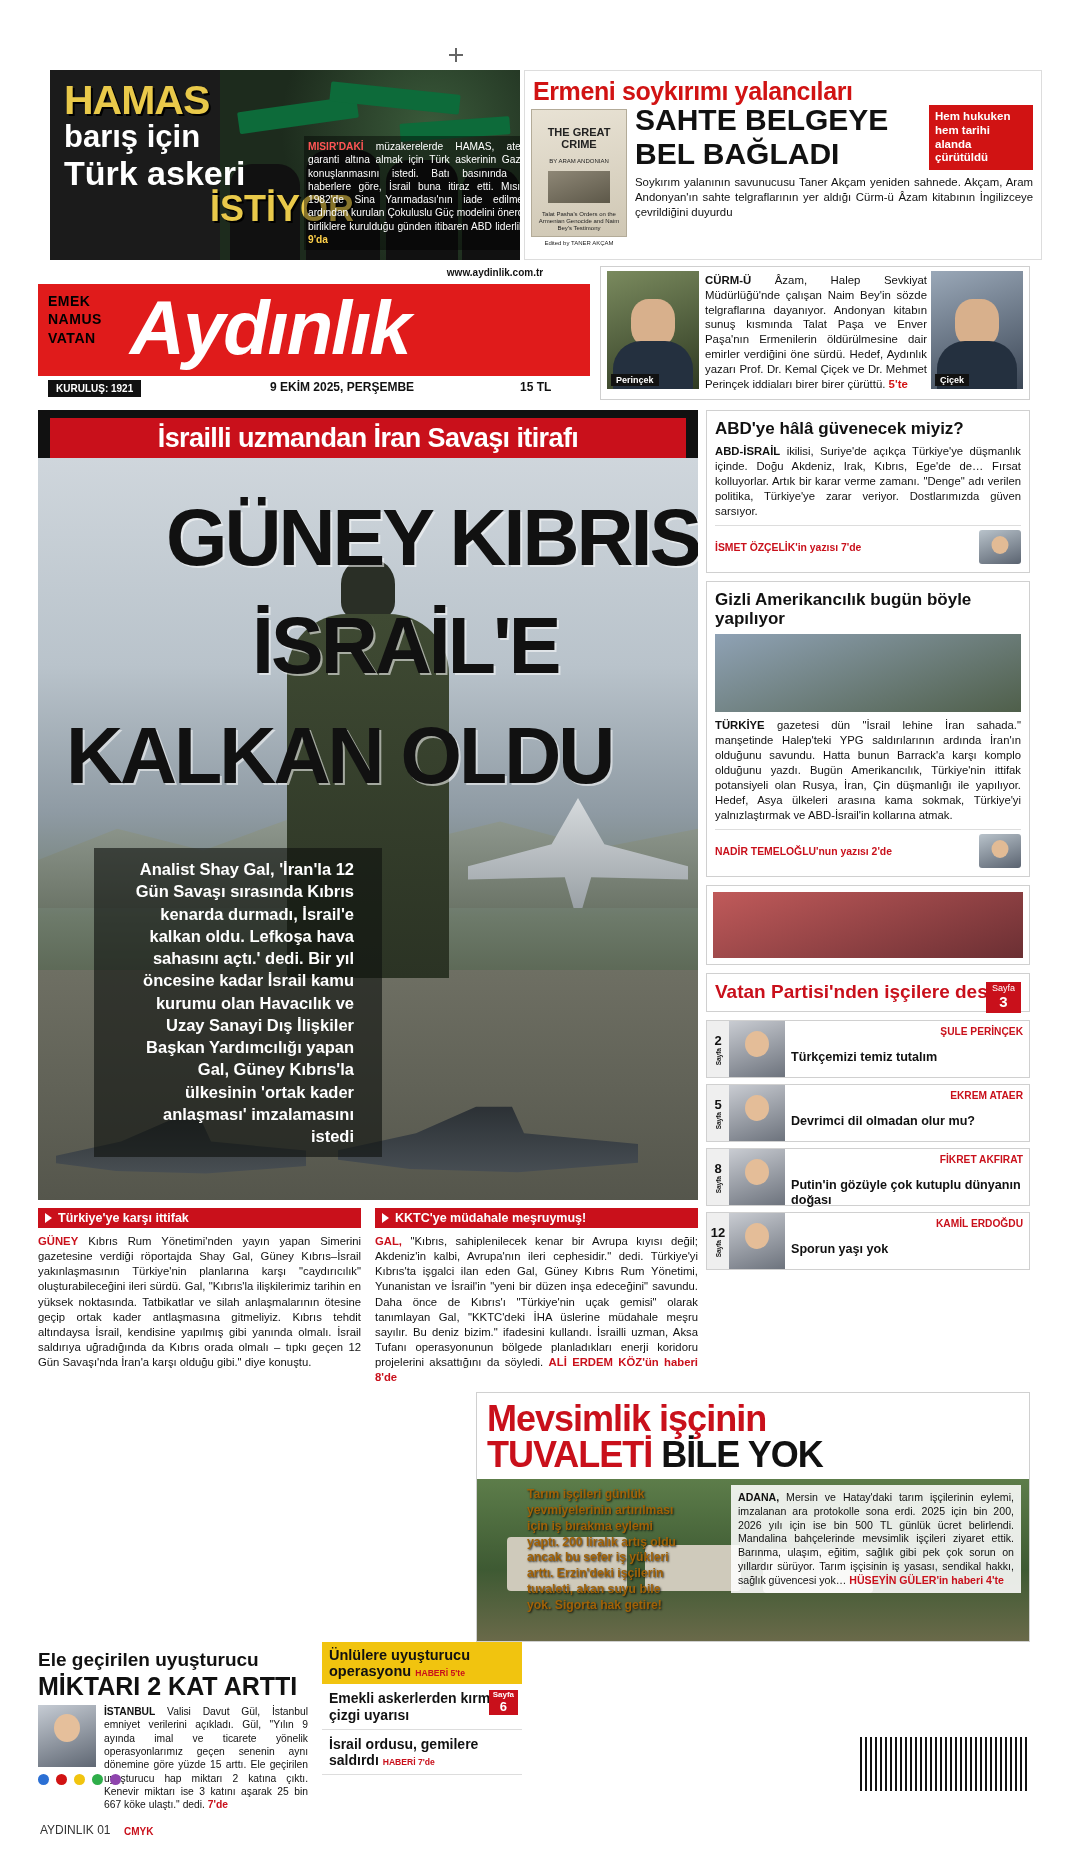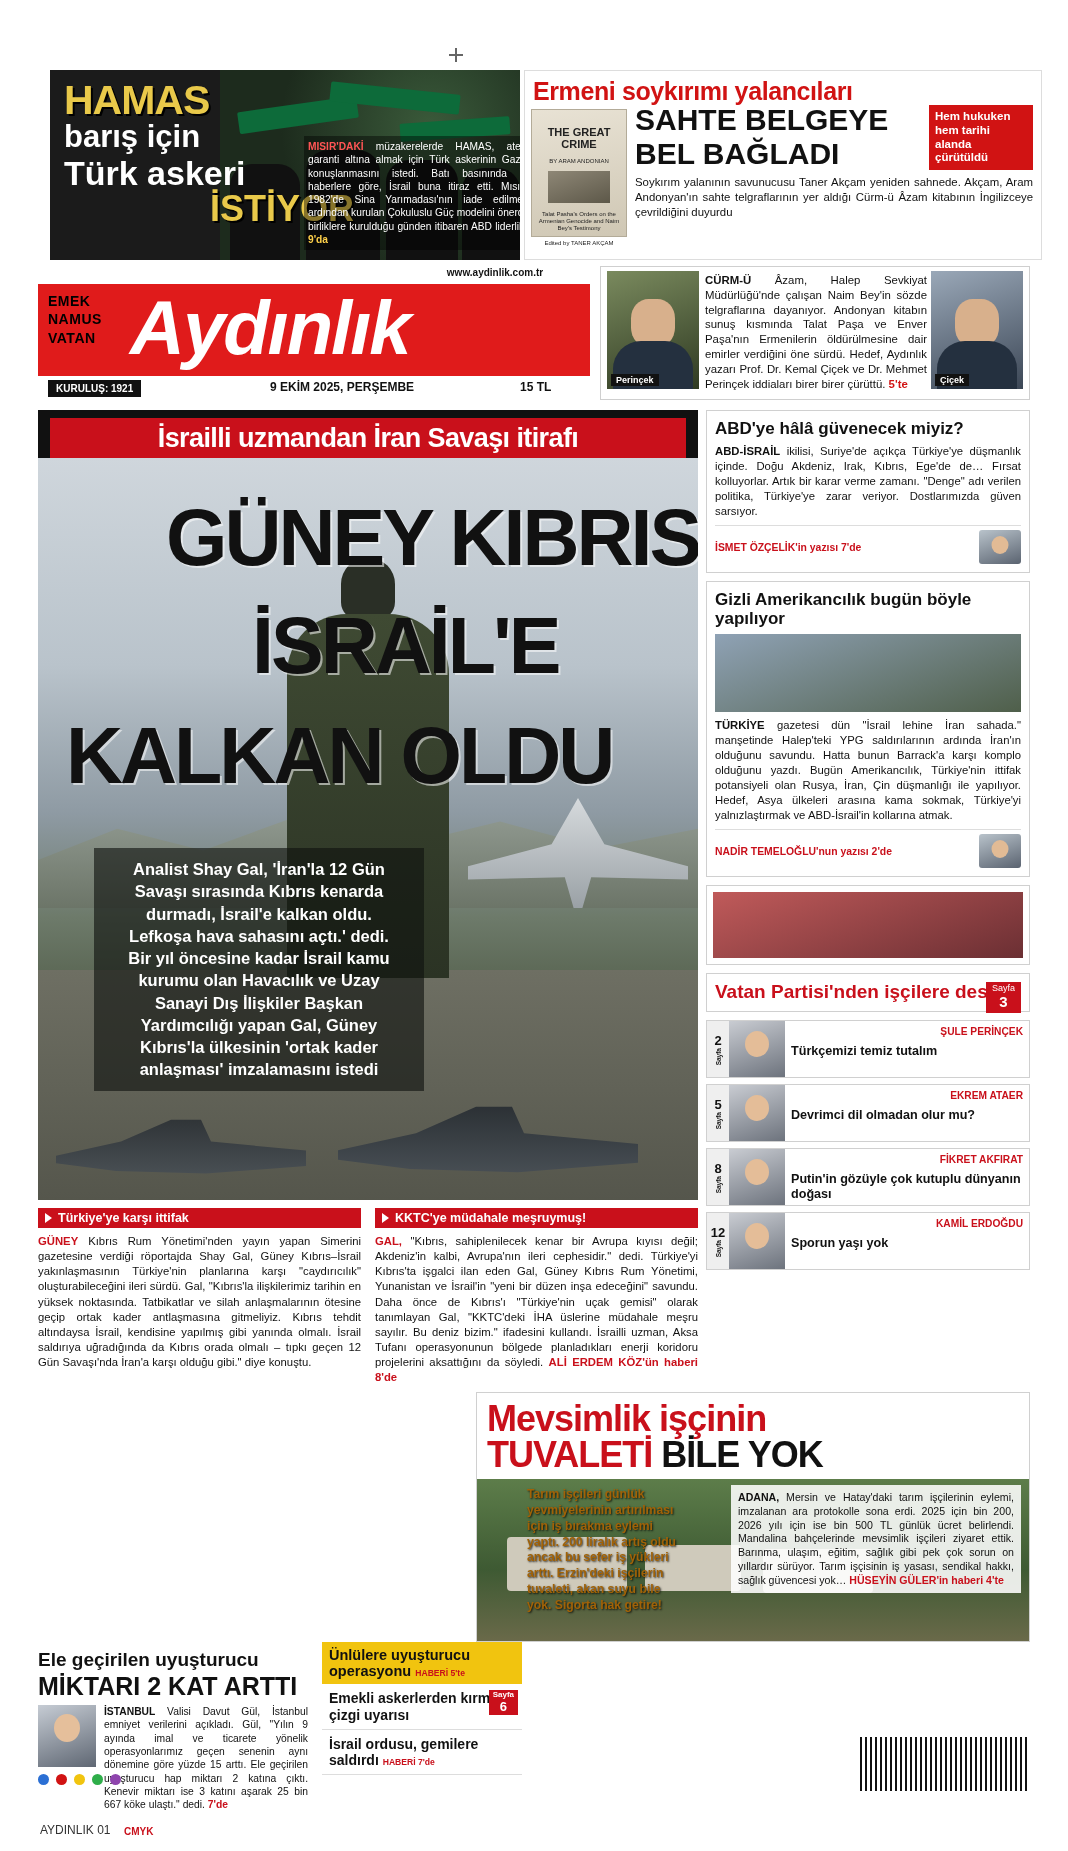--- a/index.html
+++ b/index.html
@@ -208,24 +208,24 @@
     position: absolute; bottom: 20px; left: 0; width: 660px; height: 120px;
   }
   .jet {
     position: absolute; bottom: 0; width: 300px; height: 78px;
     background: linear-gradient(180deg,#2a2f33,#4a5157);
     clip-path: polygon(0 62%, 26% 40%, 46% 6%, 58% 6%, 62% 40%, 100% 54%, 100% 78%, 60% 90%, 24% 86%, 0 74%);
   }
   .jet.j1 { left: 300px; }
   .jet.j2 { left: 18px; width: 250px; height: 64px; opacity: 0.92; }
   .hero-caption {
-    position: absolute; left: 56px; top: 438px; width: 330px;
+    position: absolute; left: 56px; top: 438px; width: 288px;
     background: rgba(15,18,14,0.62); padding: 10px 28px;
     color: #fff; font-size: 16.5px; font-weight: bold; line-height: 1.35;
-    text-align: center;
+    text-align: right;
   }
   .hero-title {
     position: absolute; left: 0; top: 42px; width: 660px; height: 420px;
     pointer-events: none;
   }
   .ht {
     position: absolute; font-weight: bold; color: #111; letter-spacing: -3px;
     text-shadow: 2px 2px 0 rgba(255,255,255,0.55);
     white-space: nowrap;
   }
@@ -282,21 +282,21 @@
   .col-item .pno small { font-size: 6.5px; writing-mode: vertical-rl; transform: rotate(180deg); }
   .col-item .ph {
     width: 56px; background: linear-gradient(160deg,#c9ccd2,#6d737d); position: relative;
   }
   .col-item .ph:after {
     content: ""; position: absolute; left: 50%; top: 10px; transform: translateX(-50%);
     width: 24px; height: 26px; border-radius: 50%; background: #e4bd98;
   }
   .col-item .txt { flex: 1; padding: 5px 6px; }
   .col-item .txt .nm { font-size: 10.2px; font-weight: bold; color: #c9101b; text-align: right; }
-  .col-item .txt .ttl { font-size: 12.6px; font-weight: bold; color: #111; line-height: 1.2; margin-top: 7px; }
+  .col-item .txt .ttl { font-size: 12.6px; font-weight: bold; color: #111; line-height: 1.2; margin-top: 13px; }
 
   
   .under { position: absolute; left: 38px; top: 1208px; width: 660px; }
   .ucols { display: flex; gap: 14px; }
   .ucol { width: 323px; }
   .utag {
     background: #c9101b; color: #fff; font-size: 12.5px; font-weight: bold;
     padding: 3px 8px 3px 20px; position: relative; margin-bottom: 6px;
   }
   .utag:before {

